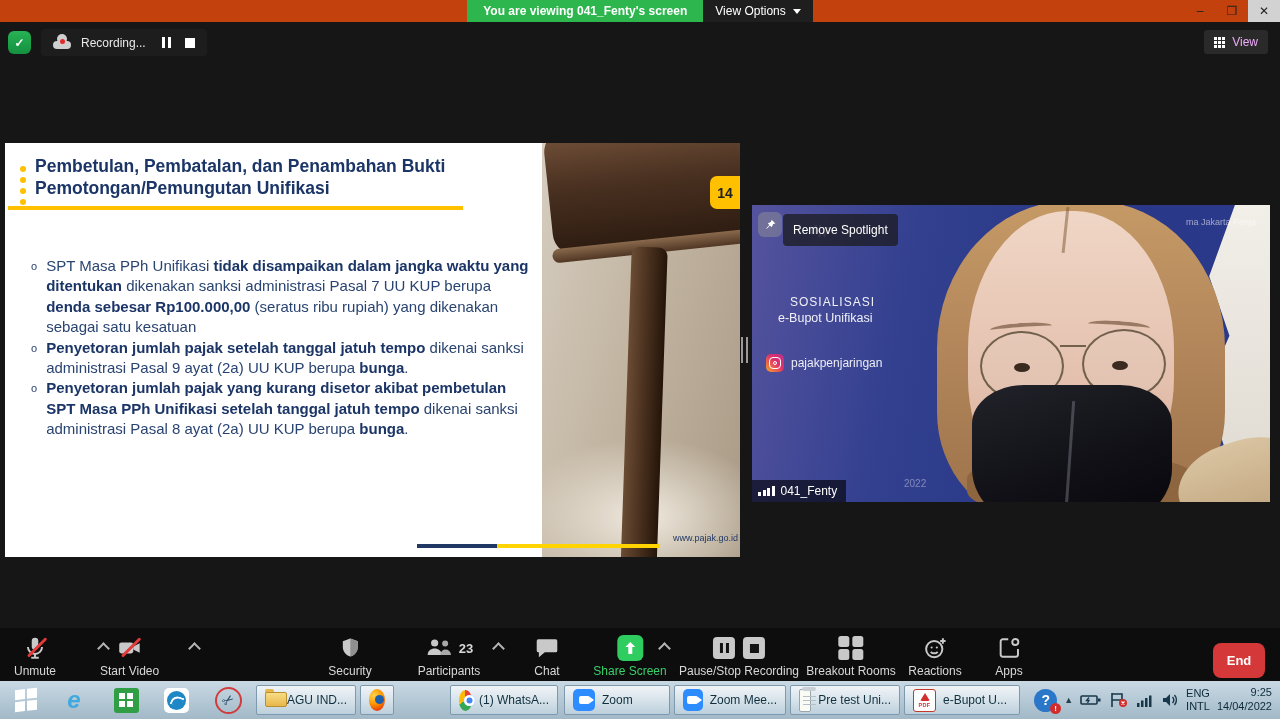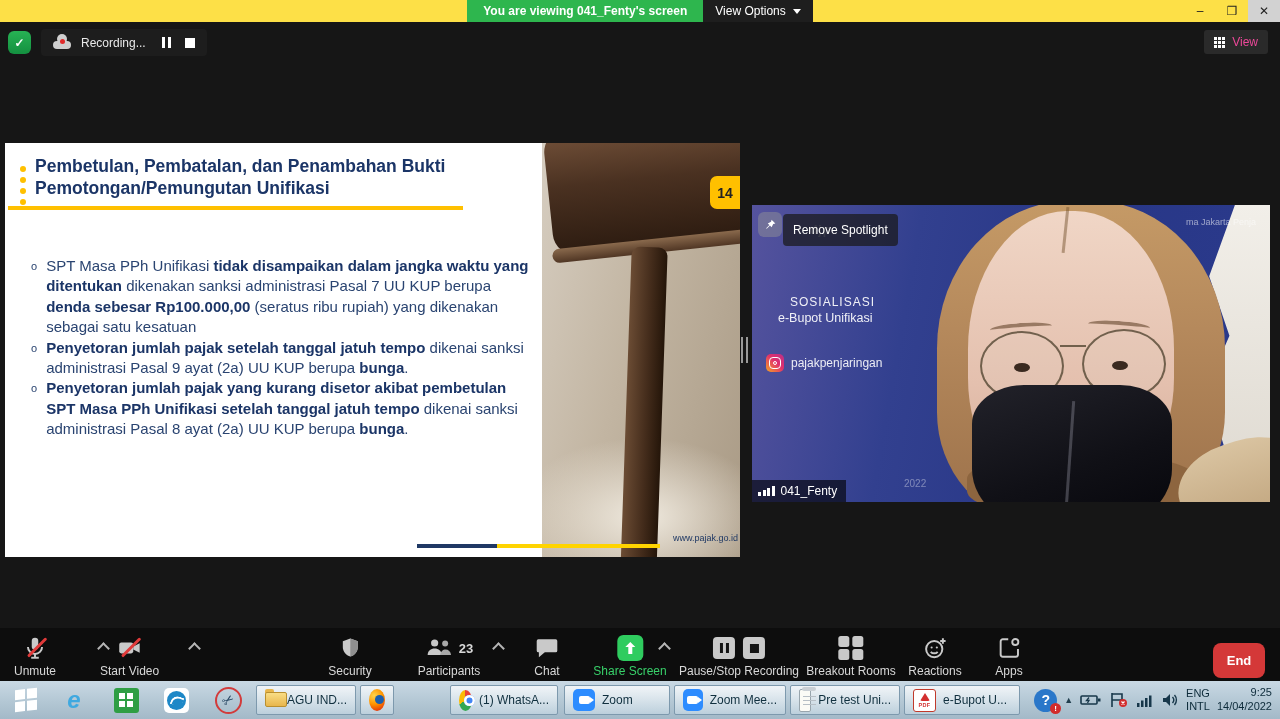--- a/index.html
+++ b/index.html
@@ -1,20 +1,20 @@
 <!DOCTYPE html>
 <html><head>
 <meta charset="utf-8">
 <style>
   * { margin:0; padding:0; box-sizing:border-box; }
   html,body { width:1280px; height:719px; background:#101010; font-family:"Liberation Sans", sans-serif; }
   #screen { position:relative; width:1280px; height:719px; background:#161616; overflow:hidden; }
 
   
-  .topstrip { position:absolute; left:0; top:0; width:1280px; height:22px; background:#fde047; display:flex; align-items:stretch; justify-content:center; }
+  .topstrip { position:absolute; left:0; top:0; width:1280px; height:22px; background:#c2410c; display:flex; align-items:stretch; justify-content:center; }
   .view-banner { background:#2eb64e; color:#fff; font-size:12px; font-weight:bold; padding:0 16px; display:flex; align-items:center; border-radius:0 0 0 0; }
   .view-options { background:#1e1e1e; color:#fff; font-size:12px; padding:0 12px; display:flex; align-items:center; gap:7px; cursor:pointer; }
   .caret-down { width:0; height:0; border-left:4px solid transparent; border-right:4px solid transparent; border-top:5px solid #fff; }
   .win-controls { position:absolute; right:0; top:0; height:22px; display:flex; }
   .win-btn { width:32px; height:22px; display:flex; align-items:center; justify-content:center; font-size:12px; color:#222; }
   .win-btn.close { background:#d2d2d2; }
 
   
   .rec-row { position:absolute; left:8px; top:29px; display:flex; align-items:center; gap:10px; }
   .shield-green { width:23px; height:23px; border-radius:6px; background:linear-gradient(180deg,#27b254,#149040); display:flex; align-items:center; justify-content:center; color:#fff; font-size:12px; font-weight:bold; }
@@ -23,21 +23,21 @@
   .cloud-ic .c1 { position:absolute; left:0; bottom:0; width:18px; height:8px; background:#cfcfcf; border-radius:5px; }
   .cloud-ic .c2 { position:absolute; left:4px; top:-3px; width:10px; height:10px; background:#cfcfcf; border-radius:50%; }
   .cloud-ic .dot { position:absolute; left:7px; top:2px; width:5px; height:5px; background:#e02b2b; border-radius:50%; z-index:2; }
   .rec-label { color:#e9e9e9; font-size:12px; }
   .rec-ctrl { display:flex; align-items:center; gap:14px; margin-left:6px; }
   .pause-glyph { display:flex; gap:3px; }
   .pause-glyph i { display:block; width:3px; height:11px; background:#fff; }
   .stop-glyph { width:10px; height:10px; background:#fff; }
 
   
-  .view-btn { position:absolute; right:12px; top:30px; background:#2a2a2a; border-radius:3px; height:24px; display:flex; align-items:center; gap:7px; padding:0 10px; color:#ec4899; font-size:12px; cursor:pointer; }
+  .view-btn { position:absolute; right:12px; top:30px; background:#2a2a2a; border-radius:3px; height:24px; display:flex; align-items:center; gap:7px; padding:0 10px; color:#f0abfc; font-size:12px; cursor:pointer; }
   .grid-ic { display:grid; grid-template-columns:repeat(3,3px); grid-template-rows:repeat(3,3px); gap:1px; }
   .grid-ic i { background:#fff; display:block; }
 
   
   .slide { position:absolute; left:5px; top:143px; width:735px; height:414px; background:#fff; overflow:hidden; }
   .photo { position:absolute; right:0; top:0; width:198px; height:414px; overflow:hidden;
            background:linear-gradient(105deg,#d6cdc0 0%,#c2b5a2 45%,#a99a85 100%); }
   .photo .glow { position:absolute; left:-30px; bottom:-40px; width:260px; height:160px; background:radial-gradient(ellipse at center,#efe9de 0%,rgba(239,233,222,0) 70%); }
   .gavel-head { position:absolute; left:6px; top:-22px; width:210px; height:125px; border-radius:22px; transform:rotate(-6deg);
                 background:linear-gradient(180deg,#74523a 0%,#4a3121 45%,#2c1b10 100%); }

